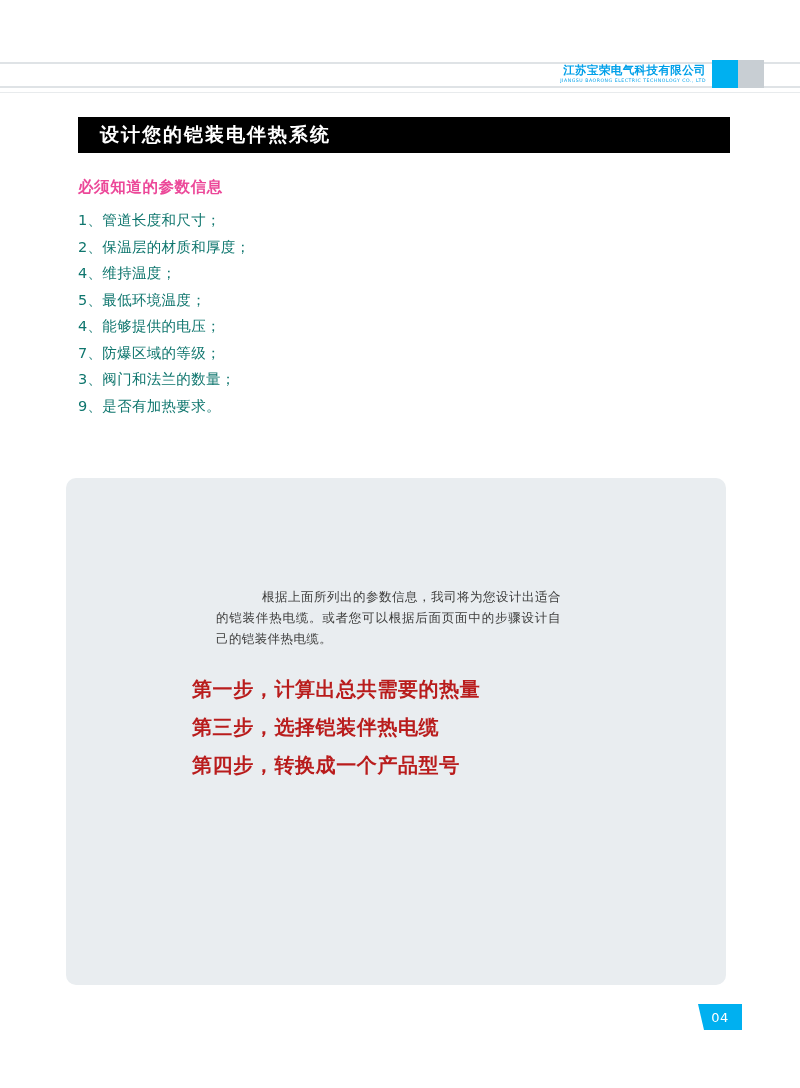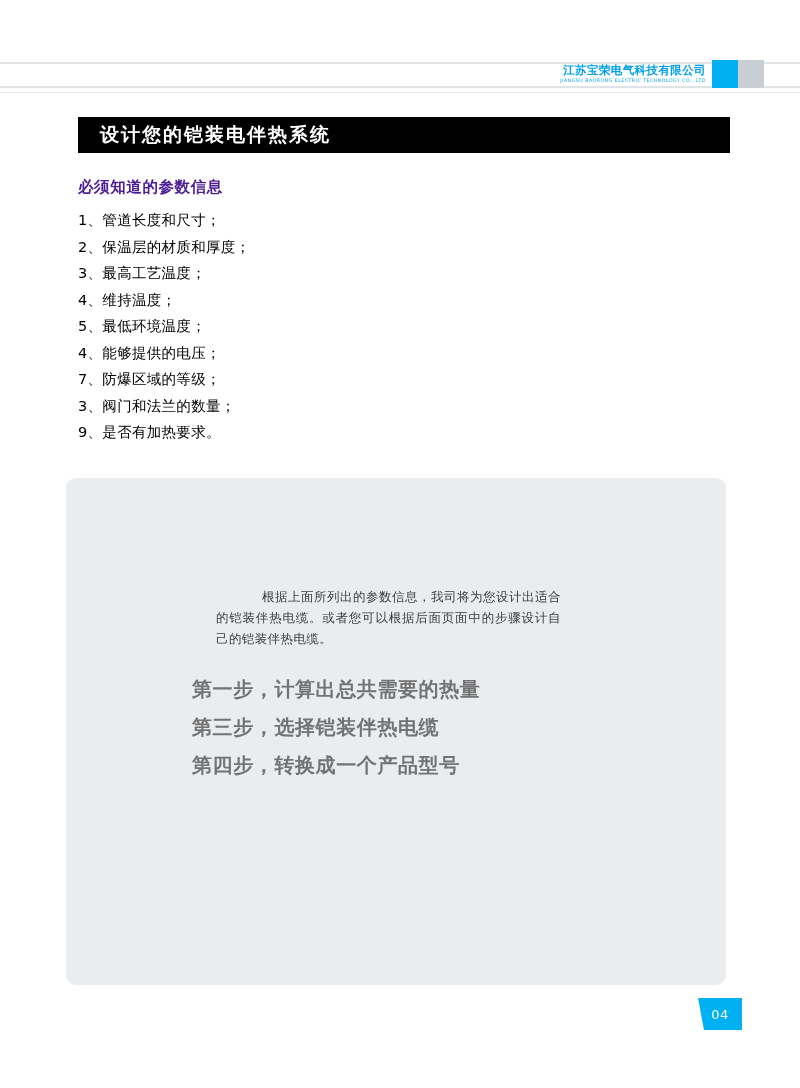--- a/index.html
+++ b/index.html
@@ -87,32 +87,32 @@
     padding-left: 22px;
   }
 
   
   .section-head {
     position: absolute;
     left: 78px;
     top: 177px;
     font-size: 15.5px;
     font-weight: bold;
-    color: #4c1d95;
+    color: #ec4899;
     letter-spacing: 0.6px;
   }
   .param-list {
     position: absolute;
     left: 78px;
     top: 207px;
     width: 560px;
   }
   .param-list .li {
     font-size: 14.5px;
-    color: #000000;
+    color: #0f766e;
     line-height: 26.5px;
     letter-spacing: 0.3px;
     font-family: "DejaVu Sans", "Liberation Sans", sans-serif;
   }
 
   
   .panel {
     position: absolute;
     left: 66px;
     top: 478px;
@@ -136,33 +136,33 @@
 
   .steps {
     position: absolute;
     left: 126px;
     top: 192px;
     width: 500px;
   }
   .steps .step {
     font-size: 20px;
     font-weight: bold;
-    color: #737373;
+    color: #b91c1c;
     line-height: 38px;
     letter-spacing: 0.6px;
     white-space: nowrap;
   }
 
   
   .pageno {
     position: absolute;
     right: 58px;
     bottom: 58px;
     width: 44px;
-    height: 32px;
+    height: 26px;
     background: #00b0f0;
     color: #ffffff;
     font-size: 13px;
     display: flex;
     align-items: center;
     justify-content: center;
     letter-spacing: 0.5px;
     clip-path: polygon(0 0, 100% 0, 100% 100%, 6px 100%);
   }
 </style>
@@ -185,21 +185,20 @@
   </div>
 
   <div class="title-bar">
     <div class="t">设计您的铠装电伴热系统</div>
   </div>
 
   <div class="section-head">必须知道的参数信息</div>
   <div class="param-list">
     <div class="li">1、管道长度和尺寸；</div>
     <div class="li">2、保温层的材质和厚度；</div>
-    <div class="li">3、最高工艺温度；</div>
     <div class="li">4、维持温度；</div>
     <div class="li">5、最低环境温度；</div>
     <div class="li">4、能够提供的电压；</div>
     <div class="li">7、防爆区域的等级；</div>
     <div class="li">3、阀门和法兰的数量；</div>
     <div class="li">9、是否有加热要求。</div>
   </div>
 
   <div class="panel">
     <div class="panel-para"><span class="indent"></span><span>根据上面所列出的参数信息，我司将为您设计出适合的铠装伴热电缆。或者您可以根据后面页面中的步骤设计自己的铠装伴热电缆。</span></div>

